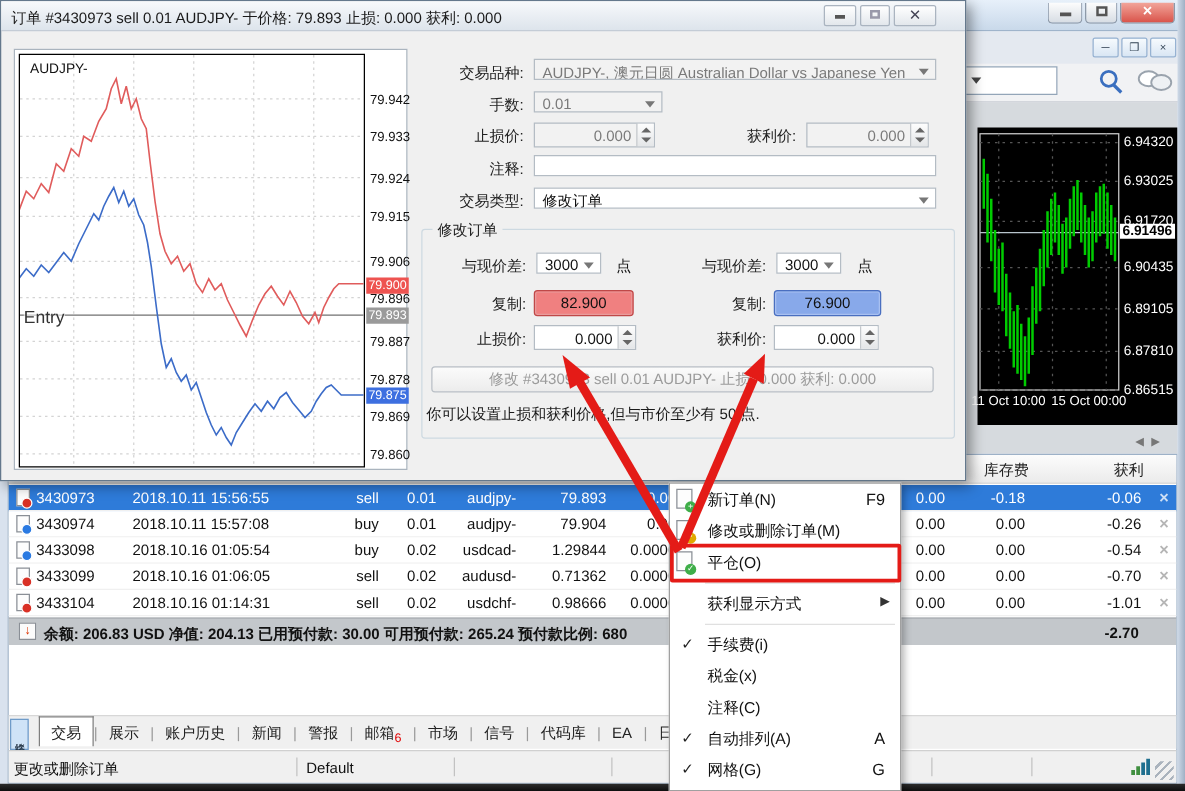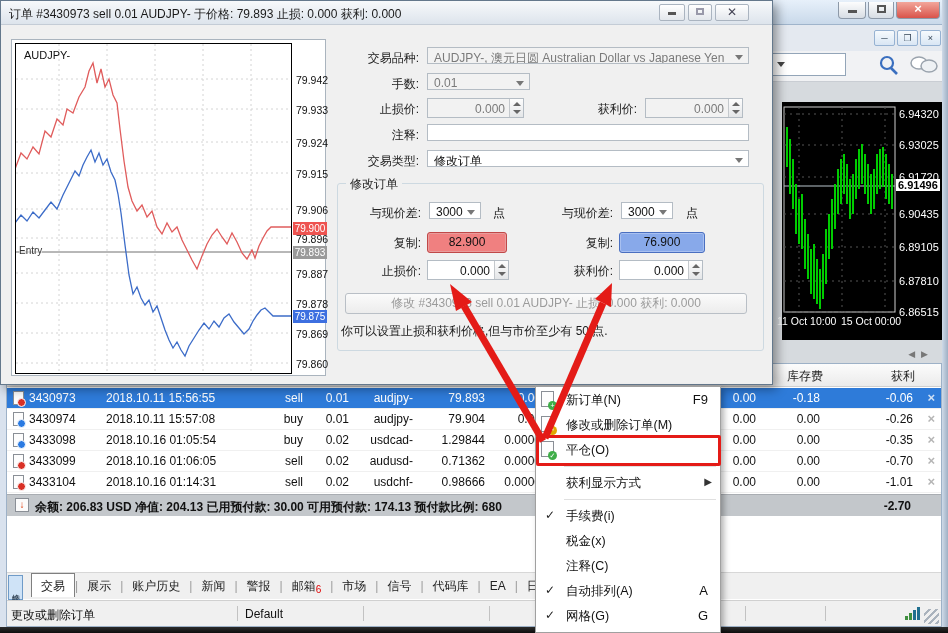--- a/index.html
+++ b/index.html
@@ -74,21 +74,21 @@
     box-shadow:4px 4px 10px rgba(0,0,0,.4); }
   .d-titlebar { position:absolute; left:0; top:0; width:100%; height:24px;
     background:linear-gradient(#f7f9fb,#dde4ec); border-bottom:1px solid #c4ccd6; }
   .d-title { position:absolute; left:8px; top:5px; font-size:12px; color:#1a1a1a; white-space:nowrap; }
   .dbtn { position:absolute; top:3px; height:17px; background:linear-gradient(#ffffff,#e3e7ec); border:1px solid #aab4c0;
     border-radius:2px; text-align:center; font-size:10px; line-height:14px; color:#445; }
   
   .lchart { position:absolute; left:10px; top:38px; width:315px; height:337px; background:#fff; border:1px solid #aab4be; }
   .lplot { position:absolute; left:3px; top:3px; width:277px; height:331px; border:1px solid #000; background:#fff; }
   .lc-sym { position:absolute; left:8px; top:5px; font-size:11px; color:#111; }
-  .lc-entry { position:absolute; left:3px; font-size:10px; color:#333; background:rgba(255,255,255,.6); }
+  .lc-entry { position:absolute; left:3px; font-size:14px; color:#333; background:rgba(255,255,255,.6); }
   .lc-scale { position:absolute; font-size:10.5px; color:#111; white-space:nowrap; }
   .lc-badge { position:absolute; left:281px; width:34px; height:13px; color:#fff; font-size:10px; text-align:center; line-height:13px; }
   .lc-badge.ask { background:#ee5350; }
   .lc-badge.entry { background:#9a9a9a; }
   .lc-badge.bid { background:#3d6fe0; }
   
   .f-label { position:absolute; text-align:right; color:#222; }
   .f-field { position:absolute; height:17px; border:1px solid #b4bcc4; background:#f2f2f2; color:#7a7a7a;
     padding:2px 6px; white-space:nowrap; overflow:hidden; }
   .f-field.enabled { background:#fff; color:#111; }
@@ -271,21 +271,21 @@
           <span class="doc-ic buy"></span>
           <span class="cell l" style="left: 22px; width: 60px;">3433098</span>
           <span class="cell l" style="left: 99px; width: 136px;">2018.10.16 01:05:54</span>
           <span class="cell r" style="left: 238px; width: 58px; text-align: right;">buy</span>
           <span class="cell r" style="left: 300px; width: 42px; text-align: right;">0.02</span>
           <span class="cell r" style="left: 344px; width: 62px; text-align: right;">usdcad-</span>
           <span class="cell r" style="left: 408px; width: 70px; text-align: right;">1.29844</span>
           <span class="cell r" style="left: 480px; width: 54px; text-align: right;">0.0000</span>
           <span class="cell r" style="left: 694px; width: 55px; text-align: right;">0.00</span>
           <span class="cell r" style="left: 753px; width: 60px; text-align: right;">0.00</span>
-          <span class="cell r" style="left: 816px; width: 90px; text-align: right;">-0.35</span>
+          <span class="cell r" style="left: 816px; width: 90px; text-align: right;">-0.54</span>
           <span class="xbtn">×</span>
         </div>
         <div class="t-row">
           <span class="doc-ic sell"></span>
           <span class="cell l" style="left: 22px; width: 60px;">3433099</span>
           <span class="cell l" style="left: 99px; width: 136px;">2018.10.16 01:06:05</span>
           <span class="cell r" style="left: 238px; width: 58px; text-align: right;">sell</span>
           <span class="cell r" style="left: 300px; width: 42px; text-align: right;">0.02</span>
           <span class="cell r" style="left: 344px; width: 62px; text-align: right;">audusd-</span>
           <span class="cell r" style="left: 408px; width: 70px; text-align: right;">0.71362</span>
@@ -305,21 +305,21 @@
           <span class="cell r" style="left: 408px; width: 70px; text-align: right;">0.98666</span>
           <span class="cell r" style="left: 480px; width: 54px; text-align: right;">0.0000</span>
           <span class="cell r" style="left: 694px; width: 55px; text-align: right;">0.00</span>
           <span class="cell r" style="left: 753px; width: 60px; text-align: right;">0.00</span>
           <span class="cell r" style="left: 816px; width: 90px; text-align: right;">-1.01</span>
           <span class="xbtn">×</span>
         </div>
       </div>
     <div class="t-summary">
       <span class="sum-ic">↓</span>
-      <span class="cell" style="left:28px;top:4px;">余额: 206.83 USD  净值: 204.13  已用预付款: 30.00  可用预付款: 174.13  预付款比例: 680</span>
+      <span class="cell" style="left:28px;top:4px;">余额: 206.83 USD  净值: 204.13  已用预付款: 30.00  可用预付款: 265.24  预付款比例: 680</span>
       <span class="cell" style="right:30px;top:4px;">-2.70</span>
     </div>
     <div class="t-tabs" id="ttabs">
       <div class="side-tab">终端</div>
       <span id="tabwrap" style="position:absolute;left:18px;top:0;"><span class="tab active">交易</span><span class="tabsep">|</span><span class="tab">展示</span><span class="tabsep">|</span><span class="tab">账户历史</span><span class="tabsep">|</span><span class="tab">新闻</span><span class="tabsep">|</span><span class="tab">警报</span><span class="tabsep">|</span><span class="tab">邮箱<span class="mailbadge">6</span></span><span class="tabsep">|</span><span class="tab">市场</span><span class="tabsep">|</span><span class="tab">信号</span><span class="tabsep">|</span><span class="tab">代码库</span><span class="tabsep">|</span><span class="tab">EA</span><span class="tabsep">|</span><span class="tab">日志</span></span>
     </div>
     <div class="t-status">
       <span class="txt" style="left:4px;text-align:center;">更改或删除订单</span>
       <span class="vsep" style="left:230px;"></span>
       <span class="txt" style="left:238px;">Default</span>

